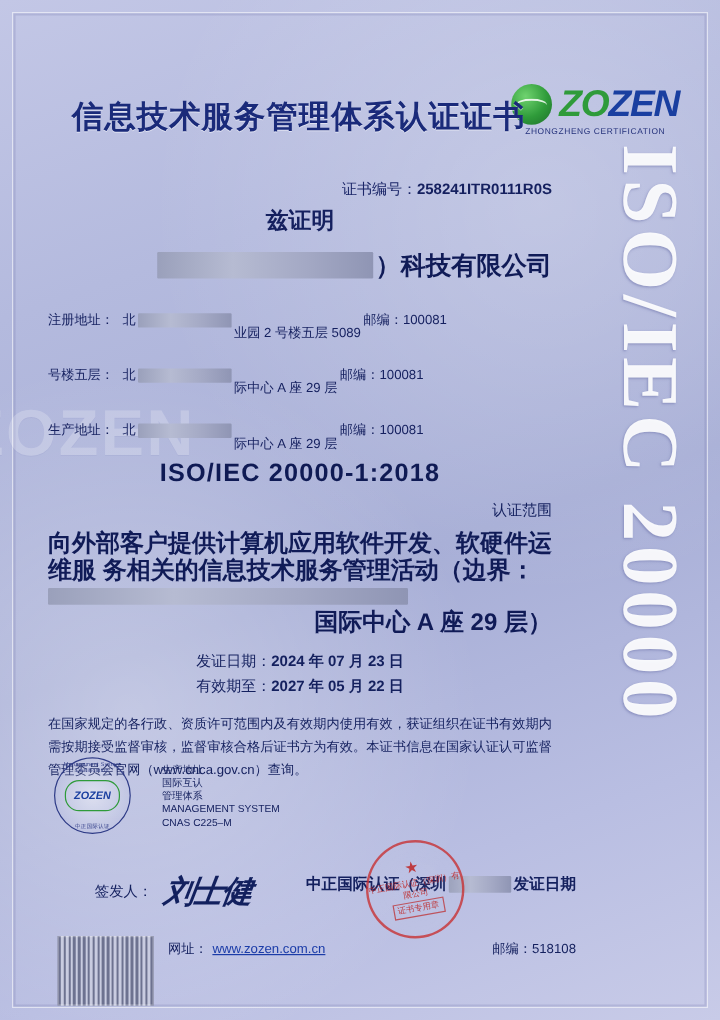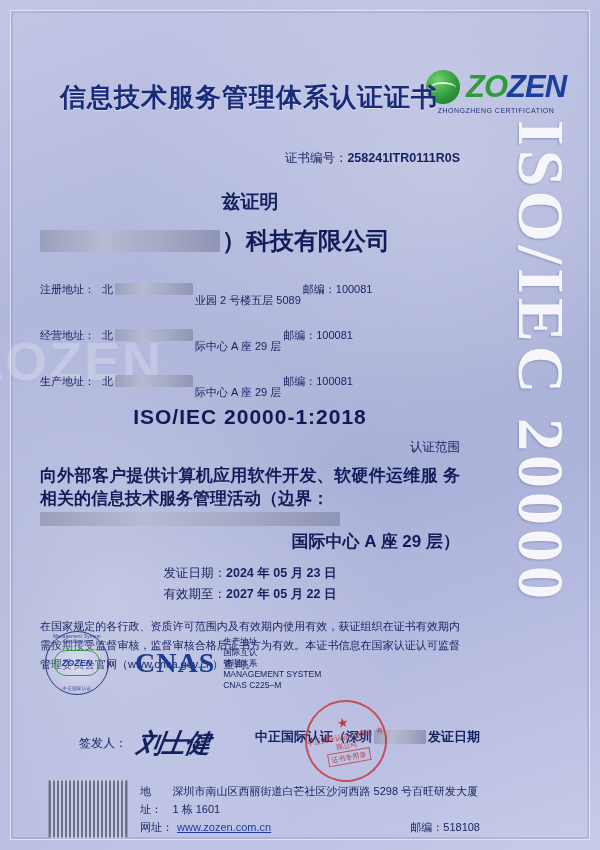--- a/index.html
+++ b/index.html
@@ -83,30 +83,30 @@
   .title{
     position:absolute;left:60px;top:80px;width:400px;
     font-size:26px;font-weight:bold;color:#1a2a7a;
     letter-spacing:1px;
     text-shadow:0 1px 0 rgba(255,255,255,.5);
   }
 
   .content{position:absolute;left:40px;top:150px;width:420px;}
 
   .cert-no{
-    text-align:right;font-size:12.5px;color:#15205f;font-weight:bold;margin-bottom:22px;
+    text-align:right;font-size:12.5px;color:#15205f;font-weight:bold;margin-bottom:4px;
   }
   .cert-no .lbl{font-weight:normal;color:#1b2668;}
 
   .hereby{
     text-align:center;font-size:19px;font-weight:bold;color:#15205f;margin:4px 0 10px 0;
   }
   .company-row{
-    display:flex;align-items:center;gap:0px;
-    font-size:24px;font-weight:bold;color:#101b57;margin-bottom:10px;
+    display:flex;align-items:center;justify-content:flex-end;gap:0px;
+    font-size:21px;font-weight:bold;color:#101b57;margin-bottom:10px;
   }
   .redact{
     background:linear-gradient(90deg,#9aa0bb 0%,#b6bbd2 35%,#a3a8c4 70%,#8f95b4 100%);
     filter:blur(.4px);
     display:inline-block;border-radius:1px;
   }
   .r-company{width:180px;height:22px;margin-right:2px;}
   .uscc{
     text-align:center;font-size:11.5px;color:#15205f;margin-bottom:10px;font-weight:bold;
   }
@@ -122,21 +122,21 @@
   .conform{
     text-align:center;font-size:13.5px;font-weight:bold;color:#14205e;margin:14px 0 8px;
   }
   .std{
     text-align:center;font-size:21px;font-weight:bold;color:#0f1a54;letter-spacing:1px;margin-bottom:10px;
   }
   .scope-label{
     text-align:right;font-size:12.5px;font-weight:normal;color:#14205e;margin-bottom:8px;
   }
   .scope{
-    font-size:17px;font-weight:bold;color:#101b57;line-height:23px;text-align:justify;
+    font-size:20px;font-weight:bold;color:#101b57;line-height:23px;text-align:justify;
   }
   .scope .l3{text-align:right;display:block;}
   .r-scope{width:300px;height:14px;margin:2px 0 4px 0;display:block;}
 
   .dates{
     margin-top:10px;text-align:center;font-size:12.5px;color:#14205e;line-height:21px;font-weight:bold;
   }
   .dates .lbl{font-weight:normal;}
 
   .note{
@@ -260,21 +260,21 @@
 
     <div class="addr">
       <div class="line">
         <span class="k">注册地址：</span>
         <span>北</span>
         <span class="redact r1"></span>
         <span class="mid">业园 2 号楼五层 5089</span>
         <span class="zip"><span>邮编：</span><span>100081</span></span>
       </div>
       <div class="line">
-        <span class="k">经营地址：</span>
+        <span class="k">号楼五层：</span>
         <span>北</span>
         <span class="redact r1"></span>
         <span class="mid">际中心 A 座 29 层</span>
         <span class="zip"><span>邮编：</span><span>100081</span></span>
       </div>
       <div class="line">
         <span class="k">生产地址：</span>
         <span>北</span>
         <span class="redact r1"></span>
         <span class="mid">际中心 A 座 29 层</span>
@@ -288,36 +288,35 @@
     <div class="scope-label">认证范围</div>
 
     <div class="scope">
       <span>向外部客户提供计算机应用软件开发、软硬件运维服</span>
       <span>务相关的信息技术服务管理活动（边界：</span>
       <span class="redact r-scope"></span>
       <span class="l3">国际中心 A 座 29 层）</span>
     </div>
 
     <div class="dates">
-      <div><span class="lbl">发证日期：</span><span>2024 年 05 月 23 日</span></div>
+      <div><span class="lbl">发证日期：</span><span>2024 年 07 月 23 日</span></div>
       <div><span class="lbl">有效期至：</span><span>2027 年 05 月 22 日</span></div>
     </div>
 
     <div class="note">在国家规定的各行政、资质许可范围内及有效期内使用有效，获证组织在证书有效期内需按期接受监督审核，监督审核合格后证书方为有效。本证书信息在国家认证认可监督管理委员会官网（www.cnca.gov.cn）查询。</div>
 
   </div>
 
   <div class="marks">
     <div class="seal">
       <div class="ring-text">Management System Certification</div>
       <div class="inner">ZOZEN</div>
       <div class="ring-text b">中正国际认证</div>
     </div>
     <div class="cnas">
-      <div class="logo-c">CNAS</div>
       <div class="ctext">
         <div>生产地址</div>
         <div>国际互认</div>
         <div>管理体系</div>
         <div>MANAGEMENT SYSTEM</div>
         <div>CNAS C225–M</div>
       </div>
     </div>
   </div>
 
@@ -335,23 +334,19 @@
   <div class="redstamp">
     <span class="star">★</span>
     <span>中正国际认证（深圳）有限公司</span>
     <span class="tline">证书专用章</span>
   </div>
 
   <div class="qr"></div>
 
   <div class="footer">
     <div class="row">
-      <span>地址：</span>
-      <span>深圳市南山区西丽街道白芒社区沙河西路 5298 号百旺研发大厦 1 栋 1601</span>
-    </div>
-    <div class="row">
       <span>网址：</span>
       <span class="web">www.zozen.com.cn</span>
       <span class="zip"><span>邮编：</span><span>518108</span></span>
     </div>
   </div>
 
 </div>
 
 </body></html>

